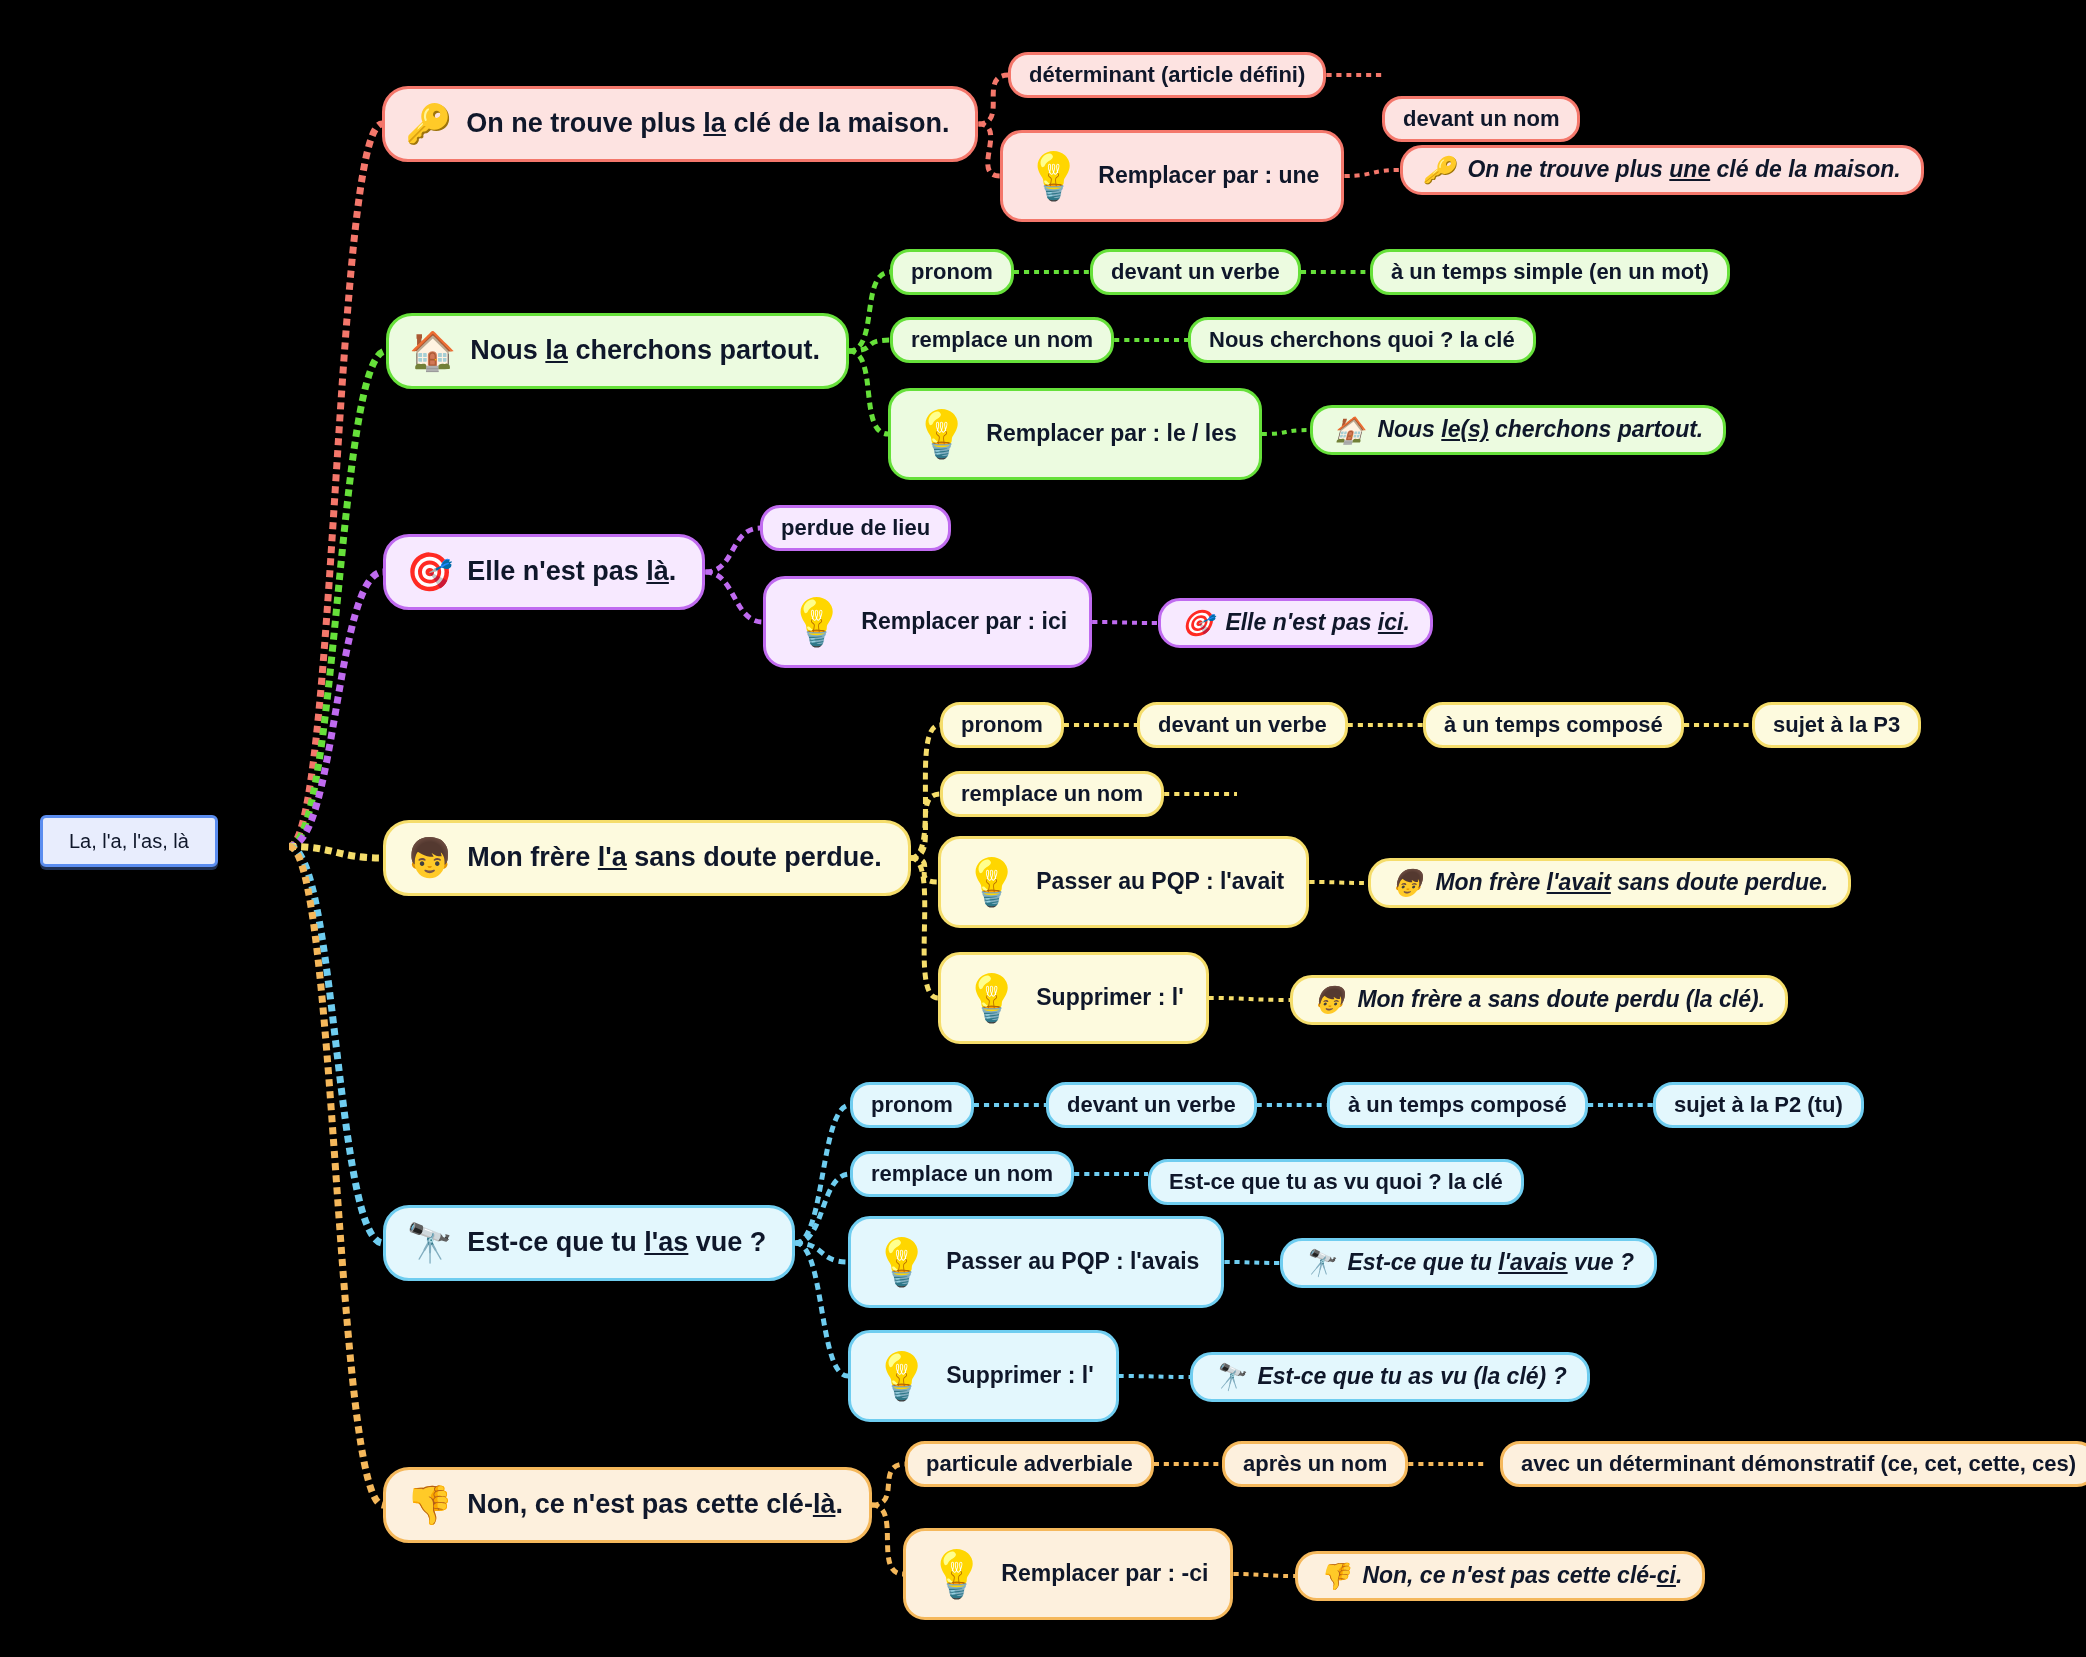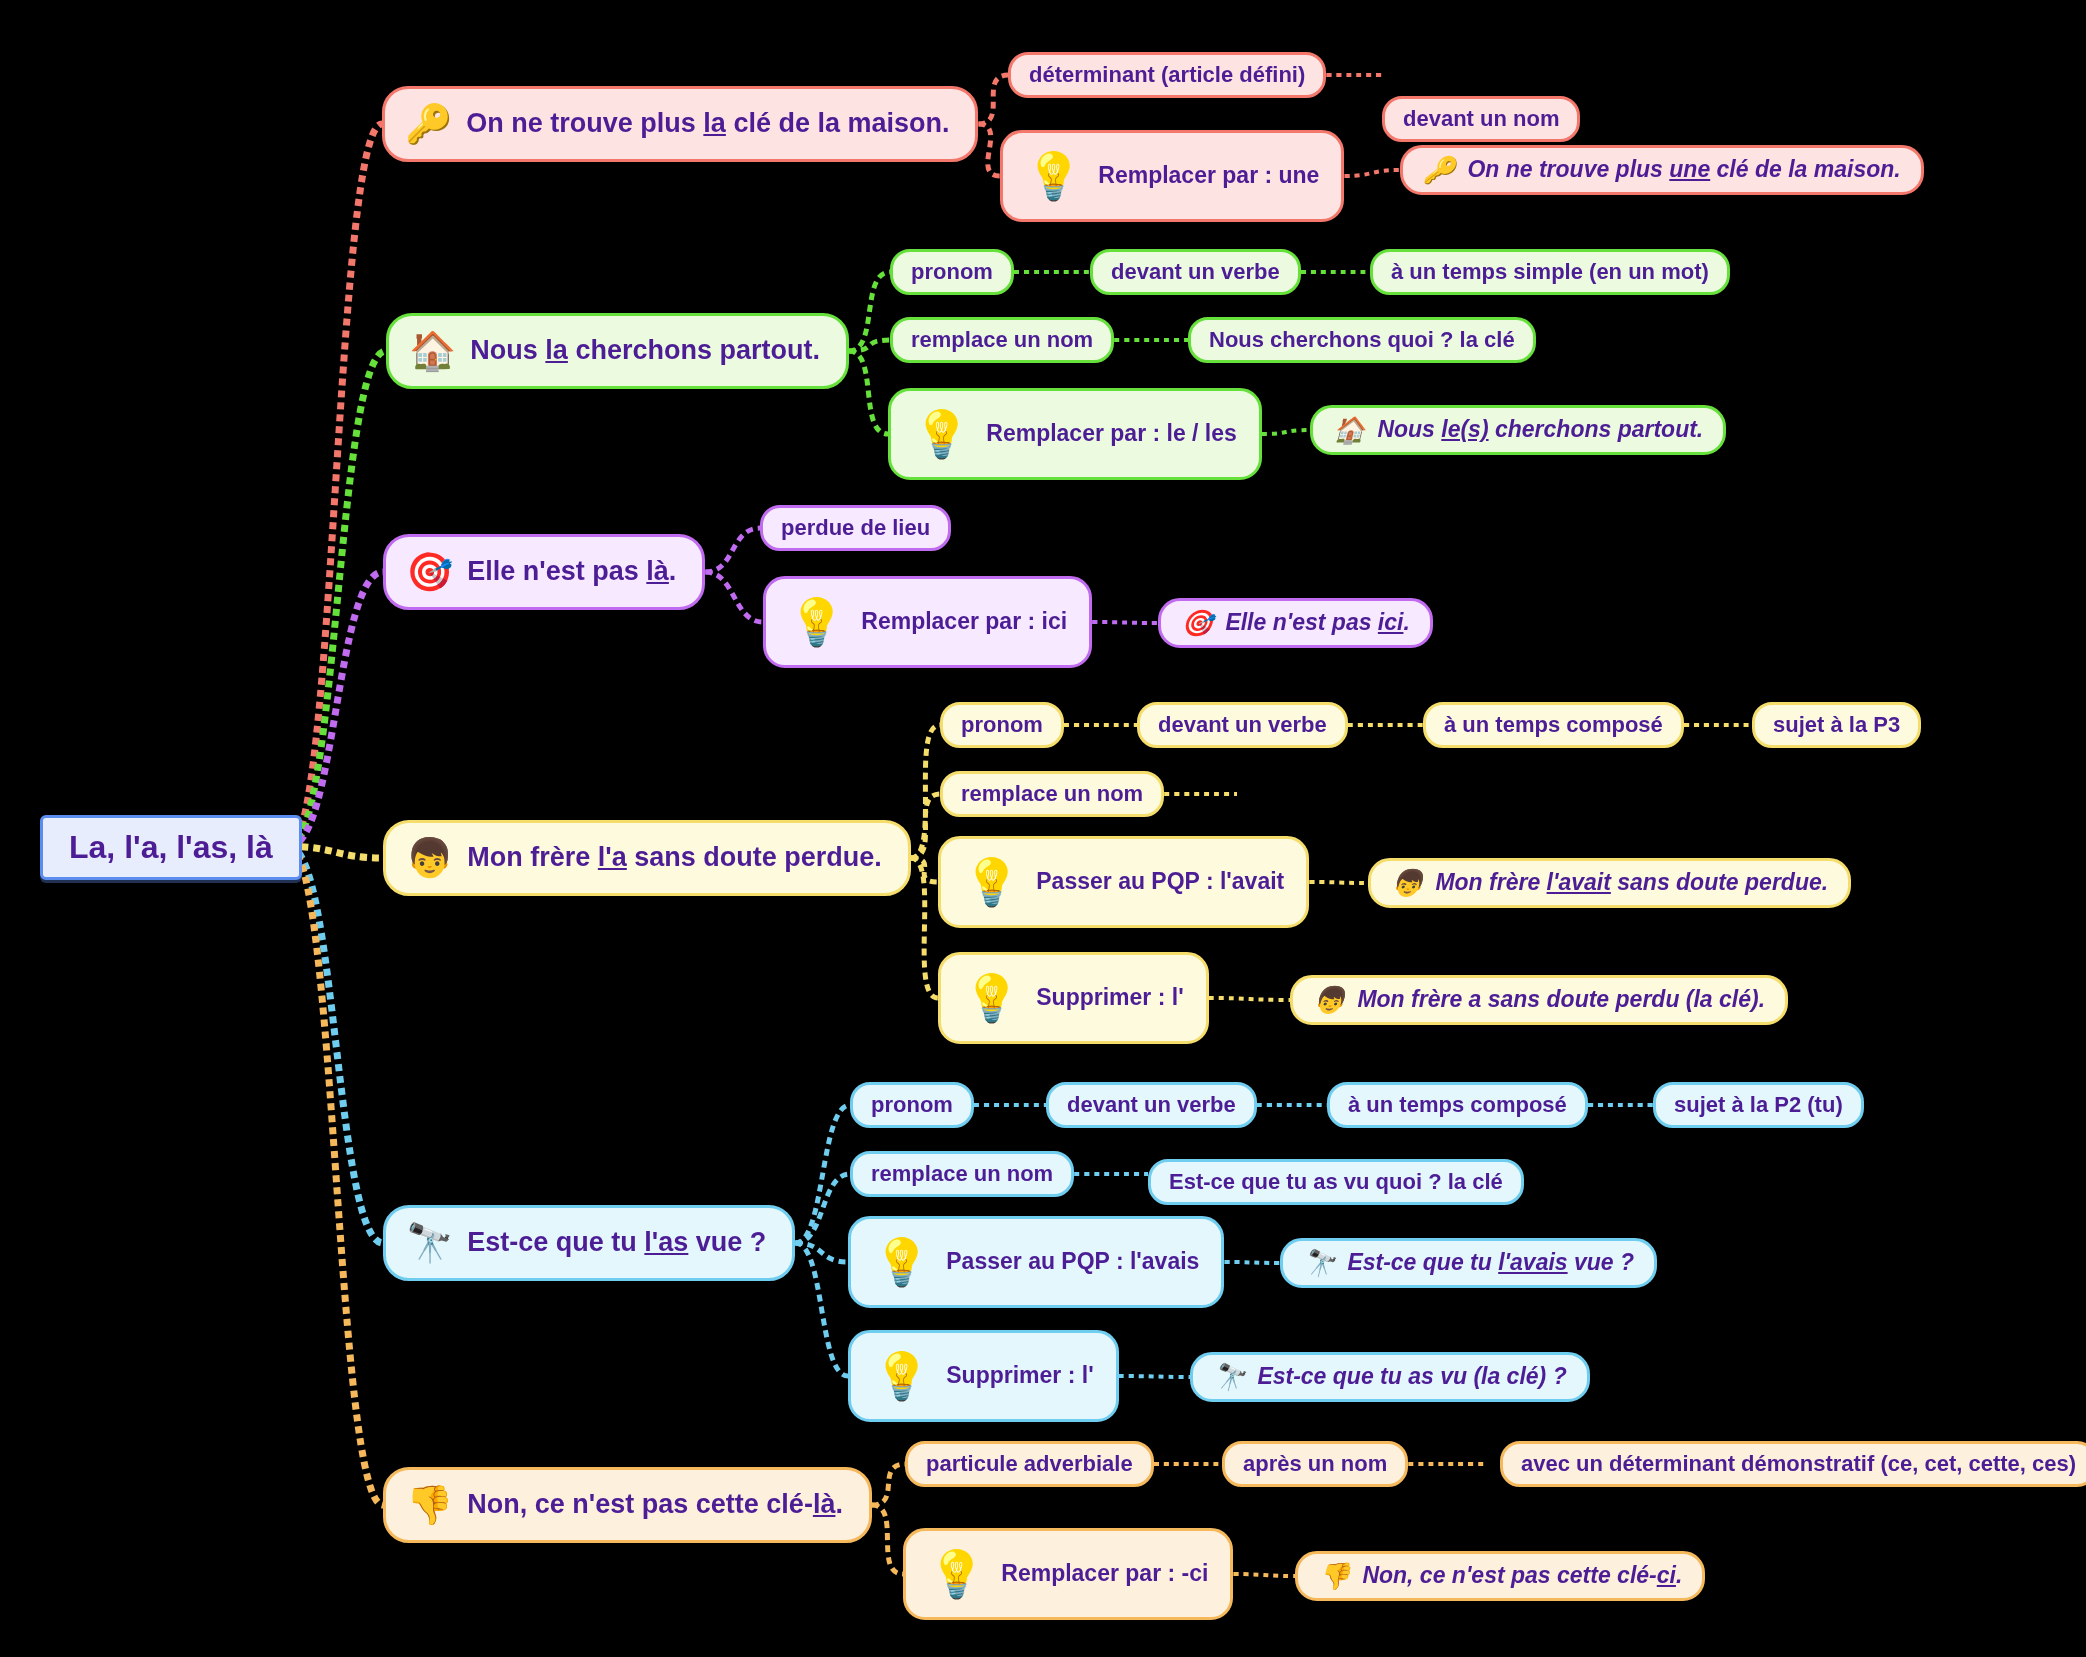--- a/index.html
+++ b/index.html
@@ -32,31 +32,31 @@
   }
   .node .ico {
     display: inline-block;
     line-height: 1;
     margin-right: 10px;
     flex: 0 0 auto;
   }
   .node .lbl {
     display: inline-block;
     line-height: 1.1;
-    color: #4c1d95;
+    color: #0f172a;
     text-align: right;
   }
   
   .root {
     background: #e8edfd;
     border: 3px solid #5b8def;
     border-radius: 6px;
     padding: 12px 26px;
-    font-size: 32px;
-    font-weight: bold;
+    font-size: 20px;
+    font-weight: normal;
     box-shadow: 0 3px 0 rgba(91,141,239,.35);
   }
   
   .main {
     padding: 16px 26px 16px 20px;
     font-size: 27px;
     font-weight: bold;
     border-width: 3px;
     border-radius: 26px;
   }

